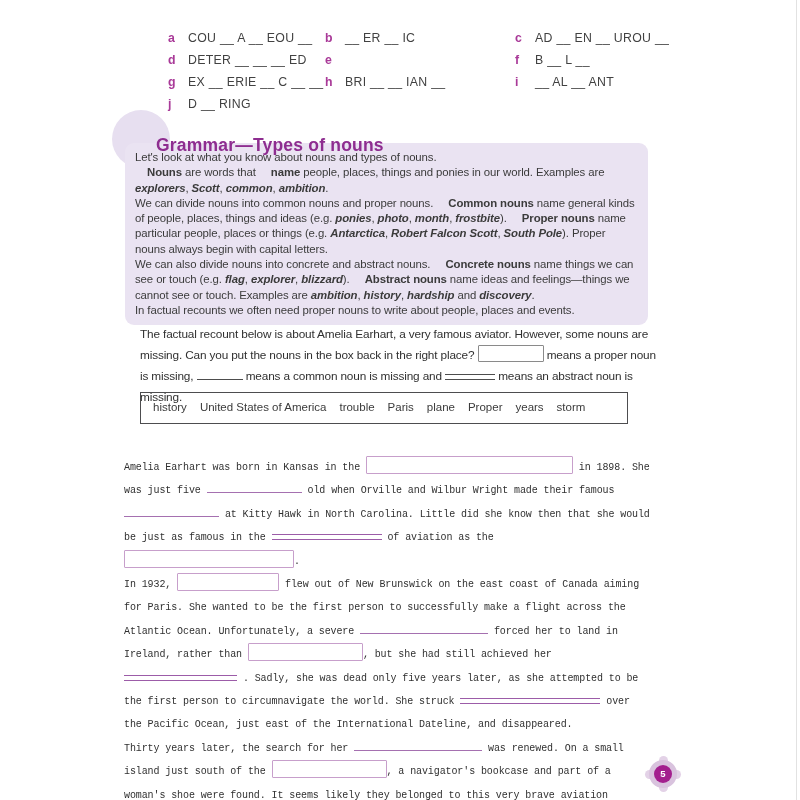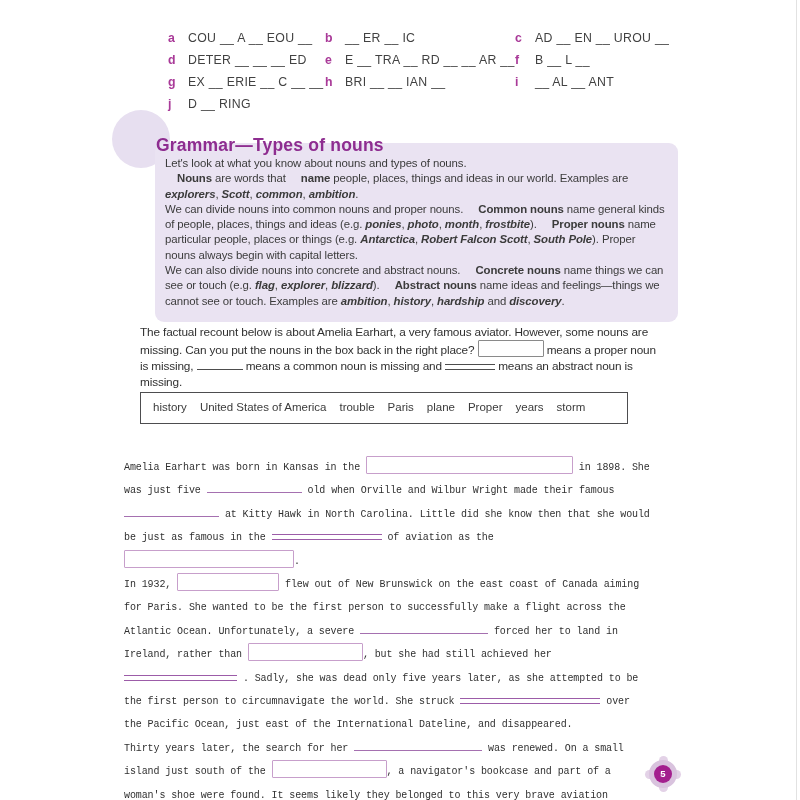--- a/index.html
+++ b/index.html
@@ -20,31 +20,31 @@
   .decor-circle{
     position:absolute;left:112px;top:110px;width:58px;height:58px;border-radius:50%;
     background:#e7dff0;z-index:0;
   }
   .heading-row{position:absolute;left:140px;top:119px;z-index:2;}
   .heading-row h1{
     margin:16px;font-size:17.5px;font-weight:bold;color:#8e2d90;letter-spacing:0.2px;
   }
   
   .grammar-box{
-    position:absolute;left:155px;top:143px;width:523px;box-sizing:border-box;z-index:1;
-    background:#eae3f2;border-radius:9px;padding:13px 10px;
+    position:absolute;left:125px;top:143px;width:523px;box-sizing:border-box;z-index:1;
+    background:#eae3f2;border-radius:9px;padding:7px 10px;
     font-size:11.4px;line-height:15.3px;letter-spacing:-0.1px;color:#3b3b3b;
   }
   .grammar-box .rp{margin:0;}
   .seg-b{font-weight:bold;margin-left:12px;}
   .seg-bi{font-weight:bold;font-style:italic;margin-top:25px;}
   
   .instructions{
     position:absolute;left:140px;top:324px;width:527px;
-    font-size:11.8px;line-height:16px;letter-spacing:-0.15px;color:#303030;
+    font-size:11.8px;line-height:21px;letter-spacing:-0.15px;color:#303030;
   }
   
   .blank{display:inline-block;}
   .blank-box{height:16px;border:1.2px solid #c79fcb;border-radius:1px;vertical-align:-4px;}
   .blank-line{height:2px;border-bottom:1.3px solid #a570b0;}
   .blank-double{height:4px;border-top:1.1px solid #9c5ca8;border-bottom:1.1px solid #9c5ca8;}
   .instructions .blank-box{border-color:#8a8a8a;height:15px;vertical-align:-3px;}
   .instructions .blank-line{border-color:#4d4d4d;}
   .instructions .blank-double{border-color:#4d4d4d;}
   
@@ -89,21 +89,20 @@
     <div class="puzzle-item">
       <span class="puzzle-letter">c</span>
       <span class="puzzle-text">AD __ EN __ UROU __</span>
     </div>
     <div class="puzzle-item">
       <span class="puzzle-letter">d</span>
       <span class="puzzle-text">DETER __ __ __ ED</span>
     </div>
     <div class="puzzle-item">
       <span class="puzzle-letter">e</span>
-      <span class="puzzle-text">E __ TRA __ RD __ __ AR __</span>
     </div>
     <div class="puzzle-item">
       <span class="puzzle-letter">f</span>
       <span class="puzzle-text">B __ L __</span>
     </div>
     <div class="puzzle-item">
       <span class="puzzle-letter">g</span>
       <span class="puzzle-text">EX __ ERIE __ C __ __</span>
     </div>
     <div class="puzzle-item">
@@ -120,23 +119,24 @@
     </div>
   </div>
 
 <div class="decor-circle"></div>
 <div class="heading-row">
   <h1>Grammar—Types of nouns</h1>
 </div>
 
 <div class="grammar-box">
     <p class="rp"><span>Let's look at what you know about nouns and types of nouns.</span></p>
-    <p class="rp"><span class="seg-b">Nouns</span><span> are words that </span><span class="seg-b">name</span><span> people, places, things and ideas in our world. Examples are </span><span class="seg-bi">explorers</span><span>, </span><span class="seg-bi">Scott</span><span>, </span><span class="seg-bi">common</span><span>, </span><span class="seg-bi">ambition</span><span>.</span></p>
+    <p class="rp"><span class="seg-b">Nouns</span><span> are words that </span><span class="seg-b">name</span><span> people, places, things and ponies in our world. Examples are </span><span class="seg-bi">explorers</span><span>, </span><span class="seg-bi">Scott</span><span>, </span><span class="seg-bi">common</span><span>, </span><span class="seg-bi">ambition</span><span>.</span></p>
     <p class="rp"><span>We can divide nouns into common nouns and proper nouns. </span><span class="seg-b">Common nouns</span><span> name general kinds of people, places, things and ideas (e.g. </span><span class="seg-bi">ponies</span><span>, </span><span class="seg-bi">photo</span><span>, </span><span class="seg-bi">month</span><span>, </span><span class="seg-bi">frostbite</span><span>). </span><span class="seg-b">Proper nouns</span><span> name particular people, places or things (e.g. </span><span class="seg-bi">Antarctica</span><span>, </span><span class="seg-bi">Robert Falcon Scott</span><span>, </span><span class="seg-bi">South Pole</span><span>). Proper nouns always begin with capital letters.</span></p>
     <p class="rp"><span>We can also divide nouns into concrete and abstract nouns. </span><span class="seg-b">Concrete nouns</span><span> name things we can see or touch (e.g. </span><span class="seg-bi">flag</span><span>, </span><span class="seg-bi">explorer</span><span>, </span><span class="seg-bi">blizzard</span><span>). </span><span class="seg-b">Abstract nouns</span><span> name ideas and feelings—things we cannot see or touch. Examples are </span><span class="seg-bi">ambition</span><span>, </span><span class="seg-bi">history</span><span>, </span><span class="seg-bi">hardship</span><span> and </span><span class="seg-bi">discovery</span><span>.</span></p>
+    <p class="rp"><span>In factual recounts we often need proper nouns to write about people, places and events.</span></p>
   </div>
 
 <div class="instructions"><span>The factual recount below is about Amelia Earhart, a very famous aviator. However, some nouns are missing. Can you put the nouns in the box back in the right place? </span><span class="blank blank-box" style="width: 64px;"></span><span> means a proper noun is missing, </span><span class="blank blank-line" style="width: 46px;"></span><span> means a common noun is missing and </span><span class="blank blank-double" style="width: 50px;"></span><span> means an abstract noun is missing.</span></div>
 
 <div class="word-box">
   <div class="word-row r1">
       <span class="word">history</span>
       <span class="word">United States of America</span>
       <span class="word">trouble</span>
       <span class="word">Paris</span>

